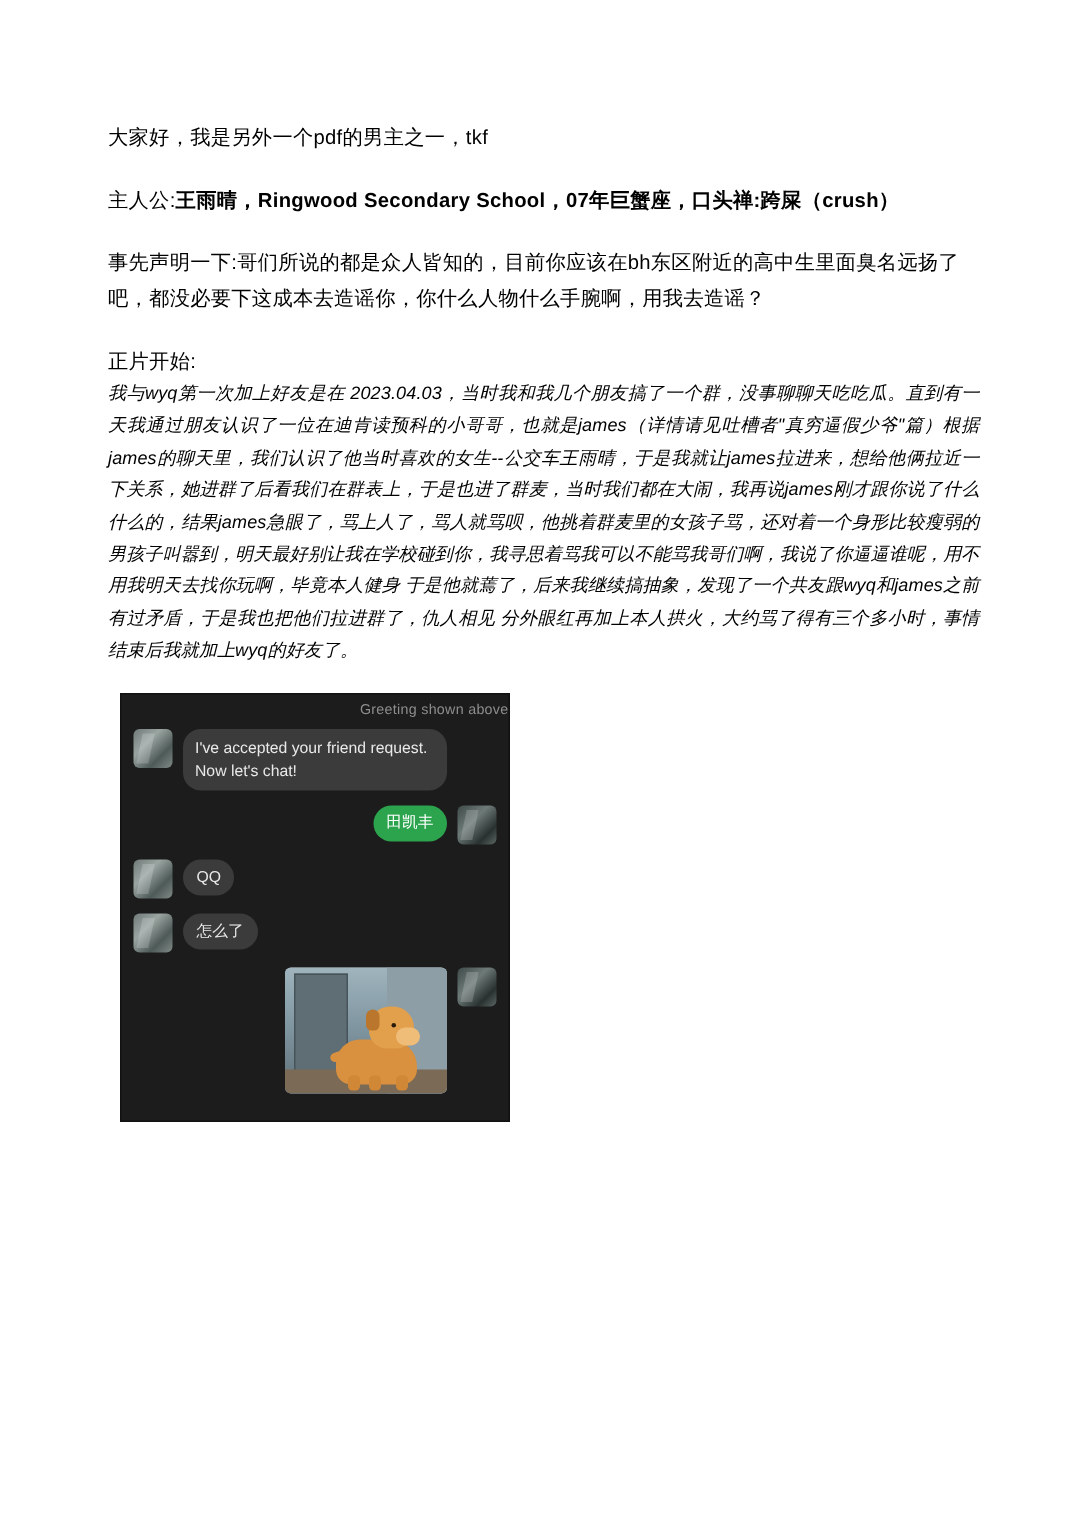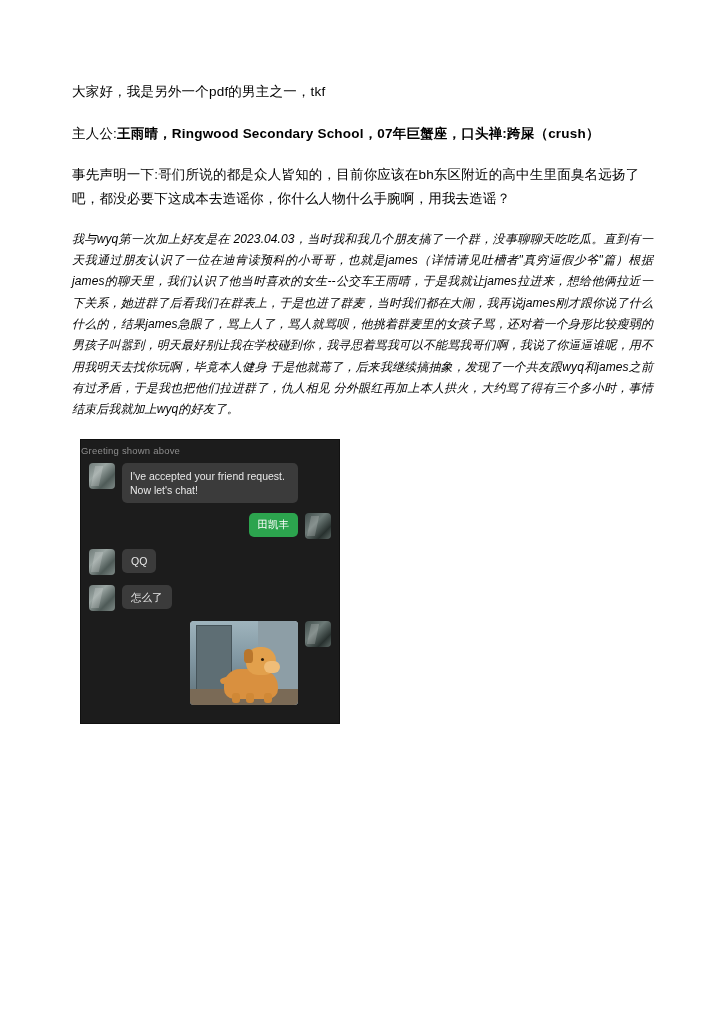--- a/index.html
+++ b/index.html
@@ -49,21 +49,21 @@
     width: 258px;
     background: #1c1c1c;
     border: 1px solid #111;
     padding: 0 0 8px 0;
     position: relative;
     font-size: 11px;
   }
   .chat-topnote {
     color: #8d8d8d;
     font-size: 9.5px;
-    text-align: left;
+    text-align: right;
     padding: 5px 0 7px 0;
     letter-spacing: .2px;
   }
   .msg-row {
     display: flex;
     align-items: flex-start;
     padding: 0 8px 10px 8px;
   }
   .msg-row.right {
     justify-content: flex-end;
@@ -87,21 +87,21 @@
     background: rgba(255,255,255,0.18);
     transform: skewX(-12deg);
   }
   .avatar.dark {
     background:
       linear-gradient(135deg, #3e4a48 0%, #6d7a77 40%, #28312f 75%, #5c6865 100%);
   }
   .bubble {
     background: #3b3b3b;
     color: #e9e9e9;
-    border-radius: 5px;
+    border-radius: 12px;
     padding: 6px 8px;
     margin: 0 7px;
     max-width: 160px;
     line-height: 1.35;
     font-size: 10.5px;
     word-break: break-word;
   }
   .bubble.green {
     background: #2ca44e;
     color: #ffffff;
@@ -205,20 +205,21 @@
 <div class="page">
 
   <p class="para">大家好，我是另外一个pdf的男主之一，tkf</p>
 
   <p class="para">
     <span>主人公:</span><span class="b">王雨晴，Ringwood Secondary School，07年巨蟹座，口头禅:跨屎（</span><span class="b">crush）</span>
   </p>
 
   <p class="para">事先声明一下:哥们所说的都是众人皆知的，目前你应该在bh东区附近的高中生里面臭名远扬了吧，都没必要下这成本去造谣你，你什么人物什么手腕啊，用我去造谣？</p>
 
+  <p class="para tight">正片开始:</p>
   <p class="block-body">我与wyq第一次加上好友是在 2023.04.03，当时我和我几个朋友搞了一个群，没事聊聊天吃吃瓜。直到有一天我通过朋友认识了一位在迪肯读预科的小哥哥，也就是james（详情请见吐槽者"真穷逼假少爷"篇）根据james的聊天里，我们认识了他当时喜欢的女生--公交车王雨晴，于是我就让james拉进来，想给他俩拉近一下关系，她进群了后看我们在群表上，于是也进了群麦，当时我们都在大闹，我再说james刚才跟你说了什么什么的，结果james急眼了，骂上人了，骂人就骂呗，他挑着群麦里的女孩子骂，还对着一个身形比较瘦弱的男孩子叫嚣到，明天最好别让我在学校碰到你，我寻思着骂我可以不能骂我哥们啊，我说了你逼逼谁呢，用不用我明天去找你玩啊，毕竟本人健身 于是他就蔫了，后来我继续搞抽象，发现了一个共友跟wyq和james之前有过矛盾，于是我也把他们拉进群了，仇人相见 分外眼红再加上本人拱火，大约骂了得有三个多小时，事情结束后我就加上wyq的好友了。</p>
 
   <div class="chat-shot">
 
     <div class="chat-topnote">Greeting shown above</div>
 
     <div class="msg-row">
       <div class="avatar"></div>
       <div class="bubble">I've accepted your friend request. Now let's chat!</div>
     </div>

